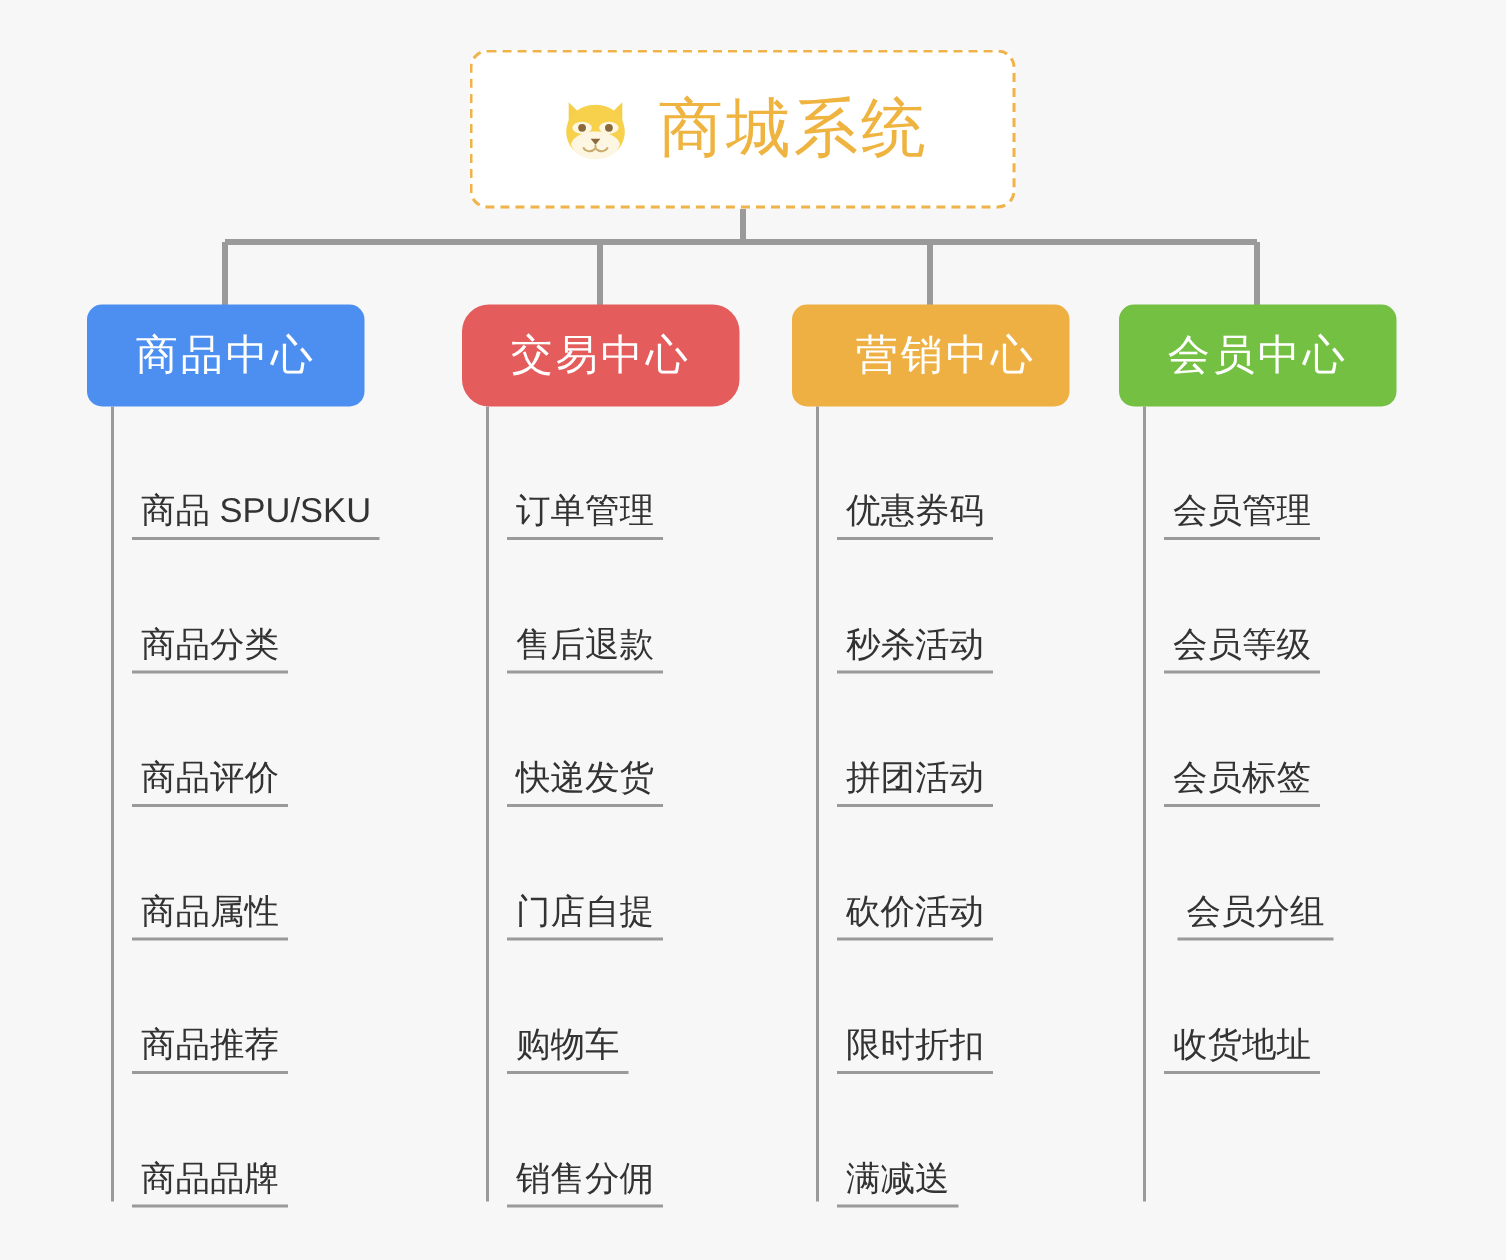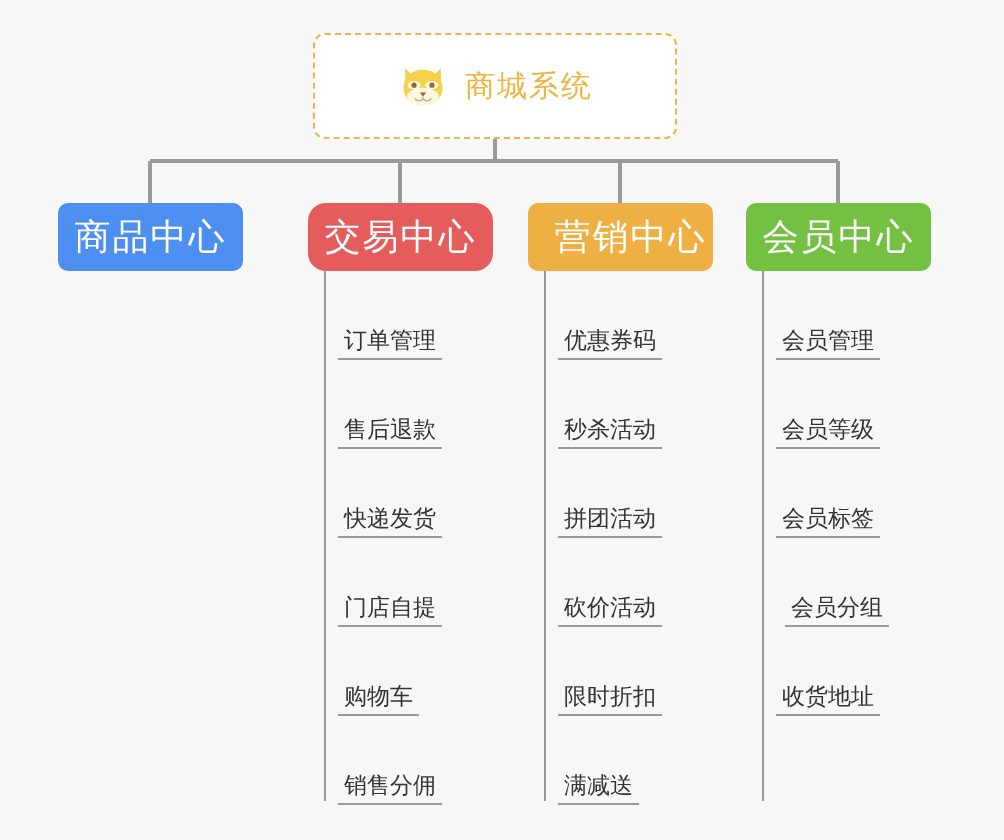--- a/index.html
+++ b/index.html
@@ -30,21 +30,21 @@
     box-sizing: border-box;
     background: #ffffff;
     border: 2px dashed #f0b34a;
     border-radius: 12px;
     display: flex;
     align-items: center;
     justify-content: center;
     gap: 16px;
   }
   .root-title {
-    font-size: 30px;
+    font-size: 43px;
     color: #efb33f;
     letter-spacing: 2px;
     line-height: 1;
     white-space: nowrap;
   }
   .dog-icon {
     width: 52px;
     height: 52px;
     flex: 0 0 auto;
     display: block;
@@ -65,21 +65,21 @@
     position: absolute;
     top: 203px;
   }
   .cat-box {
     height: 68px;
     border-radius: 10px;
     display: flex;
     align-items: center;
     justify-content: center;
     color: #ffffff;
-    font-size: 36px;
+    font-size: 28px;
     letter-spacing: 2px;
     box-sizing: border-box;
     white-space: nowrap;
   }
 
   
   .leaf-list {
     position: relative;
     margin-top: 0;
     padding-top: 0;
@@ -138,20 +138,41 @@
       <path d="M28 40 L36 40 L32 45 Z" fill="#8a6a3a"></path>
       <path d="M32 45 L32 48" stroke="#c9ab6e" stroke-width="1.6" fill="none"></path>
       <path d="M32 48 C28 52 23 50 22 47" stroke="#c9ab6e" stroke-width="1.6" fill="none"></path>
       <path d="M32 48 C36 52 41 50 42 47" stroke="#c9ab6e" stroke-width="1.6" fill="none"></path>
     </svg>
     <span class="root-title">商城系统</span>
   </div>
 
 <div class="column" style="left: 58px; width: 185px;">
       <div class="cat-box" style="background: rgb(77, 143, 240); width: 185px;">商品中心</div>
+      <div class="leaf-list">
+        <div class="spine" style="background: rgb(154, 154, 154); height: 530px;"></div>
+        <div class="leaf">
+          <span class="leaf-inner" style="border-bottom-color: rgb(154, 154, 154);">商品 SPU/SKU</span>
+        </div>
+        <div class="leaf">
+          <span class="leaf-inner" style="border-bottom-color: rgb(154, 154, 154);">商品分类</span>
+        </div>
+        <div class="leaf">
+          <span class="leaf-inner" style="border-bottom-color: rgb(154, 154, 154);">商品评价</span>
+        </div>
+        <div class="leaf">
+          <span class="leaf-inner" style="border-bottom-color: rgb(154, 154, 154);">商品属性</span>
+        </div>
+        <div class="leaf">
+          <span class="leaf-inner" style="border-bottom-color: rgb(154, 154, 154);">商品推荐</span>
+        </div>
+        <div class="leaf">
+          <span class="leaf-inner" style="border-bottom-color: rgb(154, 154, 154);">商品品牌</span>
+        </div>
+      </div>
     </div>
     <div class="column" style="left: 308px; width: 185px;">
       <div class="cat-box" style="background: rgb(229, 92, 92); width: 185px; border-radius: 18px;">交易中心</div>
       <div class="leaf-list">
         <div class="spine" style="background: rgb(154, 154, 154); height: 530px;"></div>
         <div class="leaf">
           <span class="leaf-inner" style="border-bottom-color: rgb(154, 154, 154); text-align: right;">订单管理</span>
         </div>
         <div class="leaf">
           <span class="leaf-inner" style="border-bottom-color: rgb(154, 154, 154);">售后退款</span>

